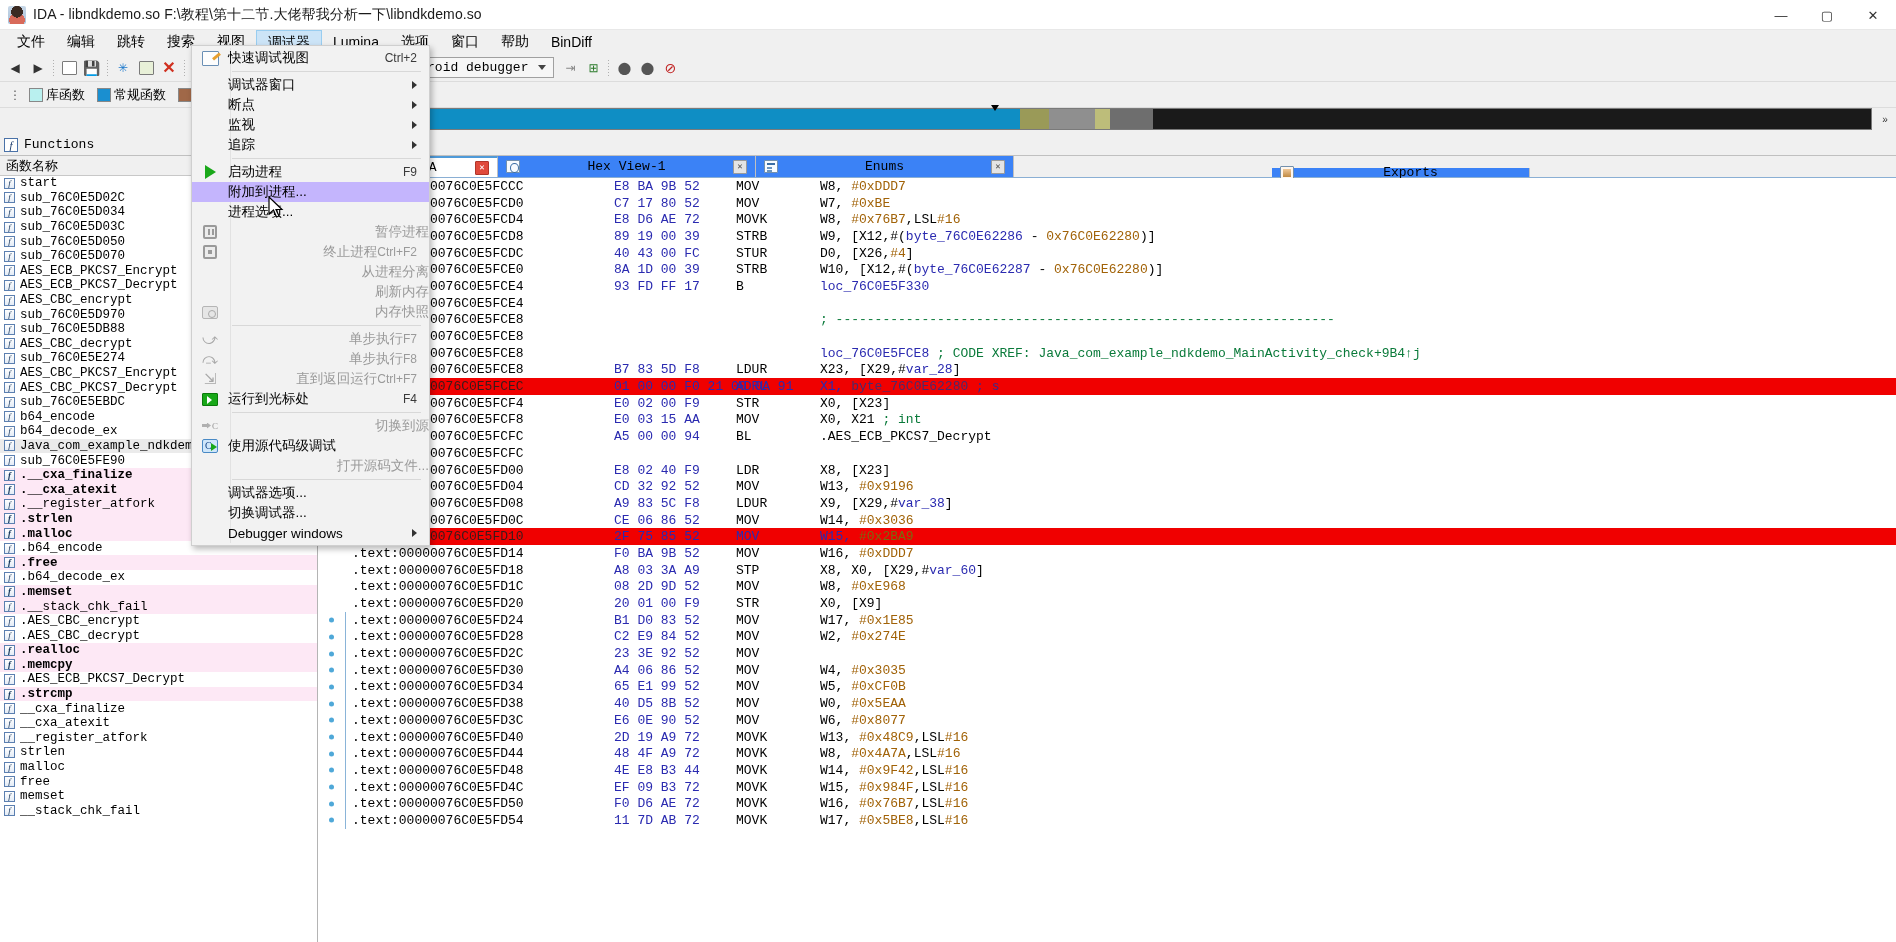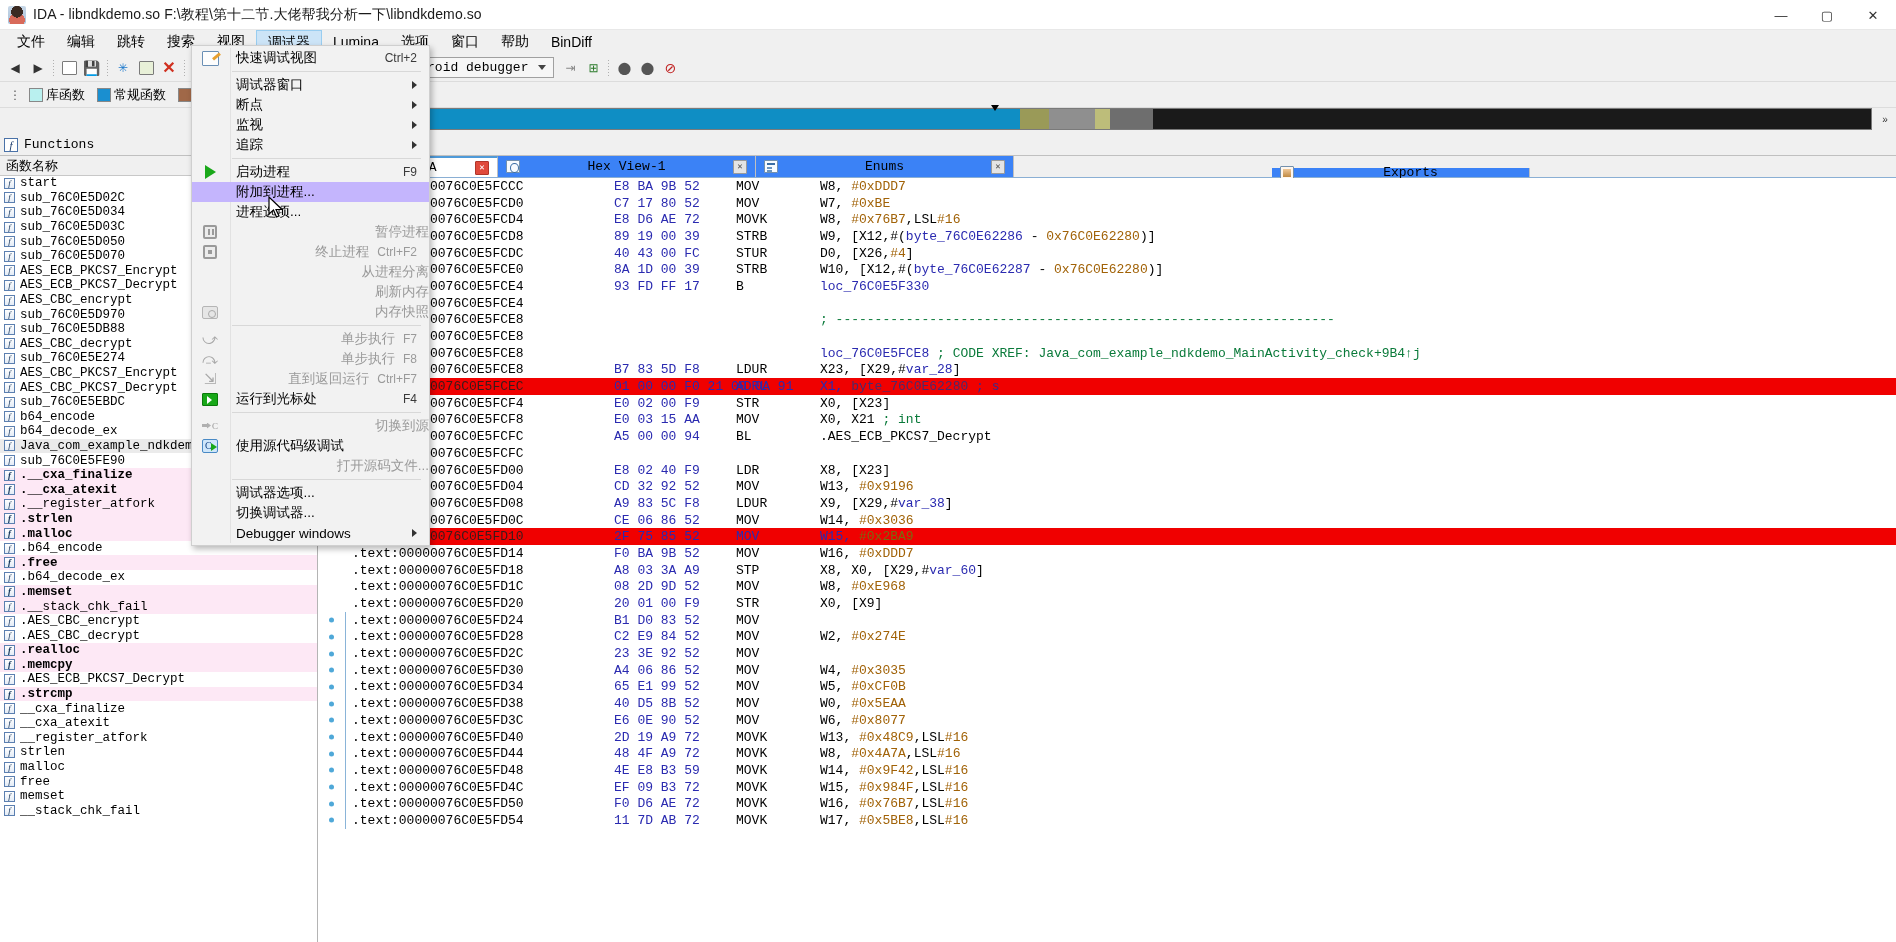--- a/index.html
+++ b/index.html
@@ -192,21 +192,21 @@
 
   
   #dropdown {
     position:absolute; left:191px; top:45px; width:239px;
     background:#f2f2f2; border:1px solid #cfcfcf;
     box-shadow:2px 3px 6px rgba(0,0,0,0.28); z-index:90;
     padding:2px 0;
   }
   .dd-item {
     height:20px; display:flex; align-items:center; position:relative;
-    font-size:13.5px; color:#000; padding-left:0;gap:8px;
+    font-size:13.5px; color:#000; padding-left:0;
   }
   .dd-item .dd-ico { width:36px; flex:none; display:flex; align-items:center; justify-content:center; }
   .dd-item .dd-lbl { flex:1; }
   .dd-item .dd-key { padding-right:12px; font-size:12px; color:#3a3a3a; }
   .dd-item .dd-arrow {
     width:0;height:0;border-top:4px solid transparent;border-bottom:4px solid transparent;
     border-left:5px solid #333; margin-right:12px;
   }
   .dd-item.disabled .dd-lbl, .dd-item.disabled .dd-key { color:#9a9a9a;text-align:right; }
   .dd-item.sel { background:#c4b5fd; }
@@ -721,20 +721,21 @@
           <div class="d-ops">X0, [X9]</div>
         </div>
         <div class="d-row">
           <div class="d-gut">
             <span class="dot"></span>
             <span class="vline"></span>
           </div>
           <div class="d-addr">.text:00000076C0E5FD24</div>
           <div class="d-bytes">B1 D0 83 52</div>
           <div class="d-mn">MOV</div>
+          <div class="d-ops">W17, <span class="num">#0x1E85</span></div>
         </div>
         <div class="d-row">
           <div class="d-gut">
             <span class="dot"></span>
             <span class="vline"></span>
           </div>
           <div class="d-addr">.text:00000076C0E5FD28</div>
           <div class="d-bytes">C2 E9 84 52</div>
           <div class="d-mn">MOV</div>
           <div class="d-ops">W2, <span class="num">#0x274E</span></div>
@@ -807,21 +808,21 @@
           <div class="d-bytes">48 4F A9 72</div>
           <div class="d-mn">MOVK</div>
           <div class="d-ops">W8, <span class="num">#0x4A7A</span>,LSL<span class="num">#16</span></div>
         </div>
         <div class="d-row">
           <div class="d-gut">
             <span class="dot"></span>
             <span class="vline"></span>
           </div>
           <div class="d-addr">.text:00000076C0E5FD48</div>
-          <div class="d-bytes">4E E8 B3 59</div>
+          <div class="d-bytes">4E E8 B3 44</div>
           <div class="d-mn">MOVK</div>
           <div class="d-ops">W14, <span class="num">#0x9F42</span>,LSL<span class="num">#16</span></div>
         </div>
         <div class="d-row">
           <div class="d-gut">
             <span class="dot"></span>
             <span class="vline"></span>
           </div>
           <div class="d-addr">.text:00000076C0E5FD4C</div>
           <div class="d-bytes">EF 09 B3 72</div>

